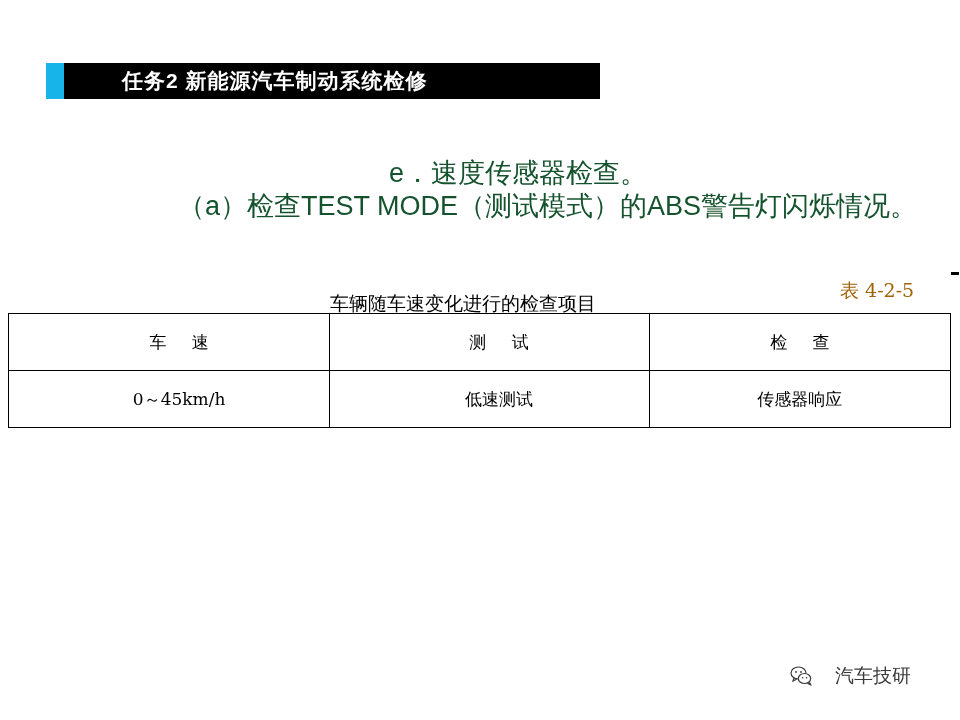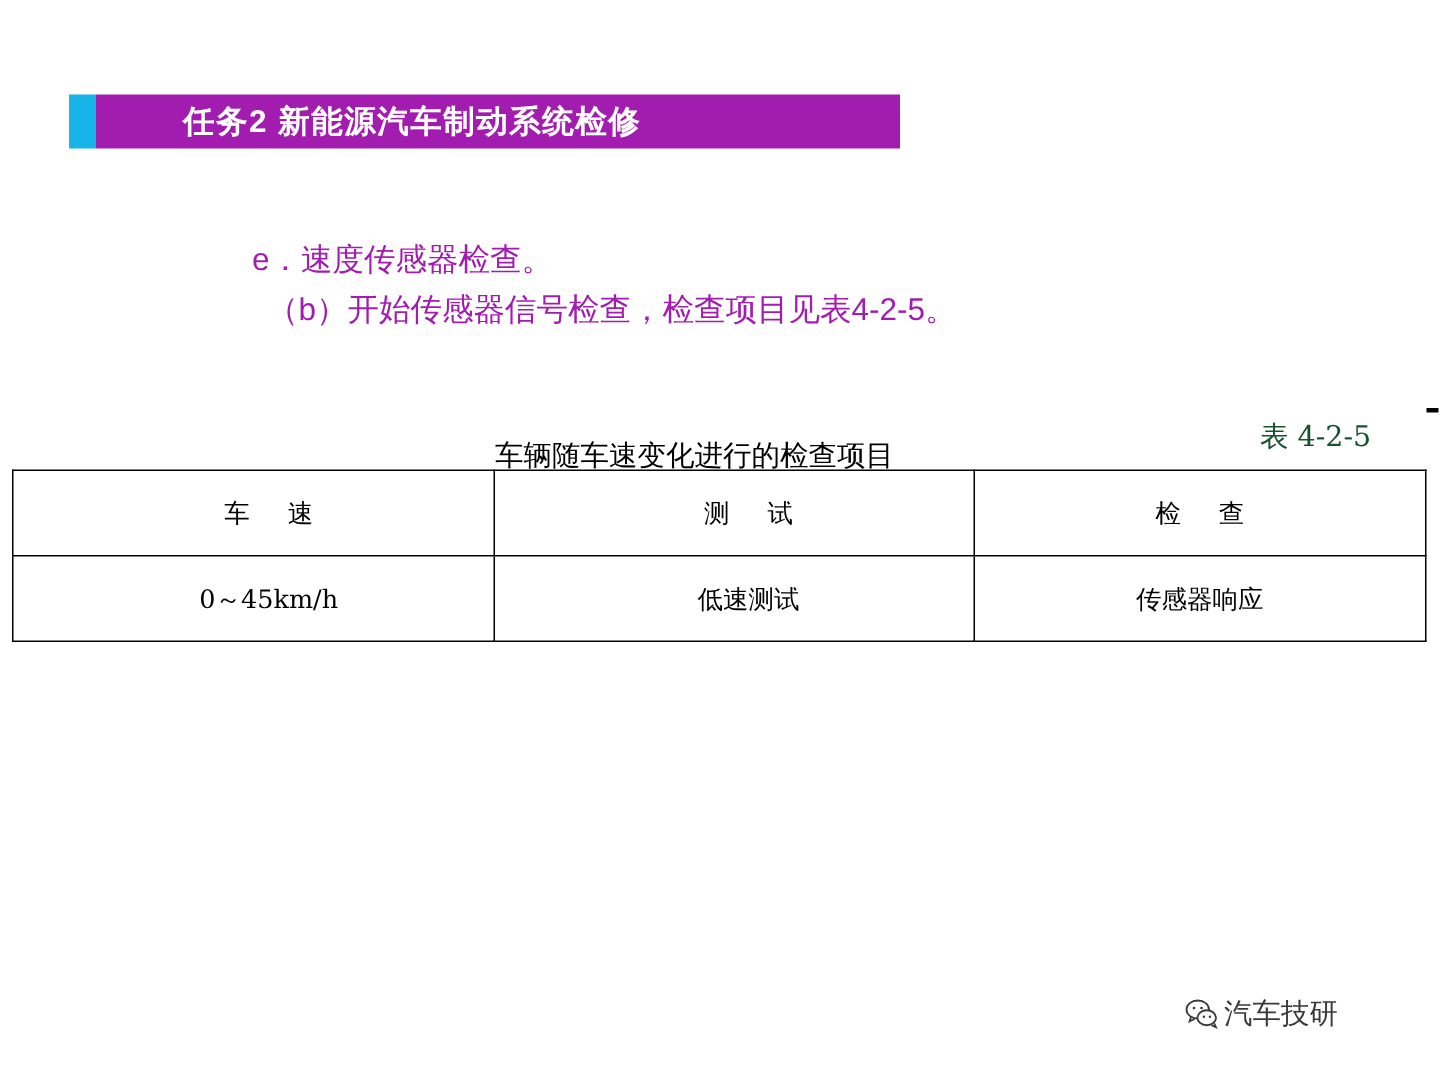--- a/index.html
+++ b/index.html
@@ -24,21 +24,21 @@
     height: 36px;
     display: flex;
     align-items: stretch;
   }
   .title-accent {
     width: 18px;
     background: #17b4ea;
   }
   .title-bar {
     flex: 1;
-    background: #a21caf;
+    background: #000000;
     display: flex;
     align-items: center;
     padding-left: 58px;
     box-sizing: border-box;
   }
   .title-text {
     color: #ffffff;
     font-size: 21px;
     font-weight: bold;
     letter-spacing: 1px;
@@ -46,24 +46,25 @@
   }
 
   
   .body-block {
     position: absolute;
     left: 168px;
     top: 157px;
     width: 700px;
   }
   .body-line {
-    font-size: 21px;
-    color: #a21caf;
+    font-size: 27px;
+    color: #14532d;
     line-height: 33px;
     white-space: nowrap;
+    text-align: center;
   }
   .body-line.indent {
     padding-left: 10px;
   }
 
   
   .table-caption-row {
     position: absolute;
     left: 0px;
     top: 278px;
@@ -79,21 +80,21 @@
     color: #000000;
     white-space: nowrap;
     margin-top: 13px;
   }
   .table-number {
     position: absolute;
     left: 840px;
     top: 0;
     font-family: "DejaVu Serif", serif;
     font-size: 19px;
-    color: #14532d;
+    color: #a16207;
     white-space: nowrap;
   }
 
   
   .data-table {
     position: absolute;
     left: 8px;
     top: 313px;
     width: 943px;
     border-collapse: collapse;
@@ -116,21 +117,21 @@
     padding-left: 10px;
   }
 
   
   .footer-logo {
     position: absolute;
     left: 790px;
     top: 663px;
     display: flex;
     align-items: center;
-    gap: 4px;
+    gap: 23px;
   }
   .footer-logo-mark {
     width: 22px;
     height: 22px;
     position: relative;
   }
   .footer-logo-text {
     font-family: "DejaVu Serif", serif;
     font-size: 19px;
     color: #3a3a3a;
@@ -152,21 +153,21 @@
 
 <div class="title-banner">
   <div class="title-accent"></div>
   <div class="title-bar">
     <span class="title-text">任务2  新能源汽车制动系统检修</span>
   </div>
 </div>
 
 <div class="body-block">
   <div class="body-line">e．速度传感器检查。</div>
-  <div class="body-line indent">（b）开始传感器信号检查，检查项目见表4-2-5。</div>
+  <div class="body-line indent">（a）检查TEST MODE（测试模式）的ABS警告灯闪烁情况。</div>
 </div>
 
 <div class="table-caption-row">
   <span class="table-caption">车辆随车速变化进行的检查项目</span>
   <span class="table-number">表 4-2-5</span>
 </div>
 <div class="stray-mark"></div>
 
 <table class="data-table">
   <tbody>

